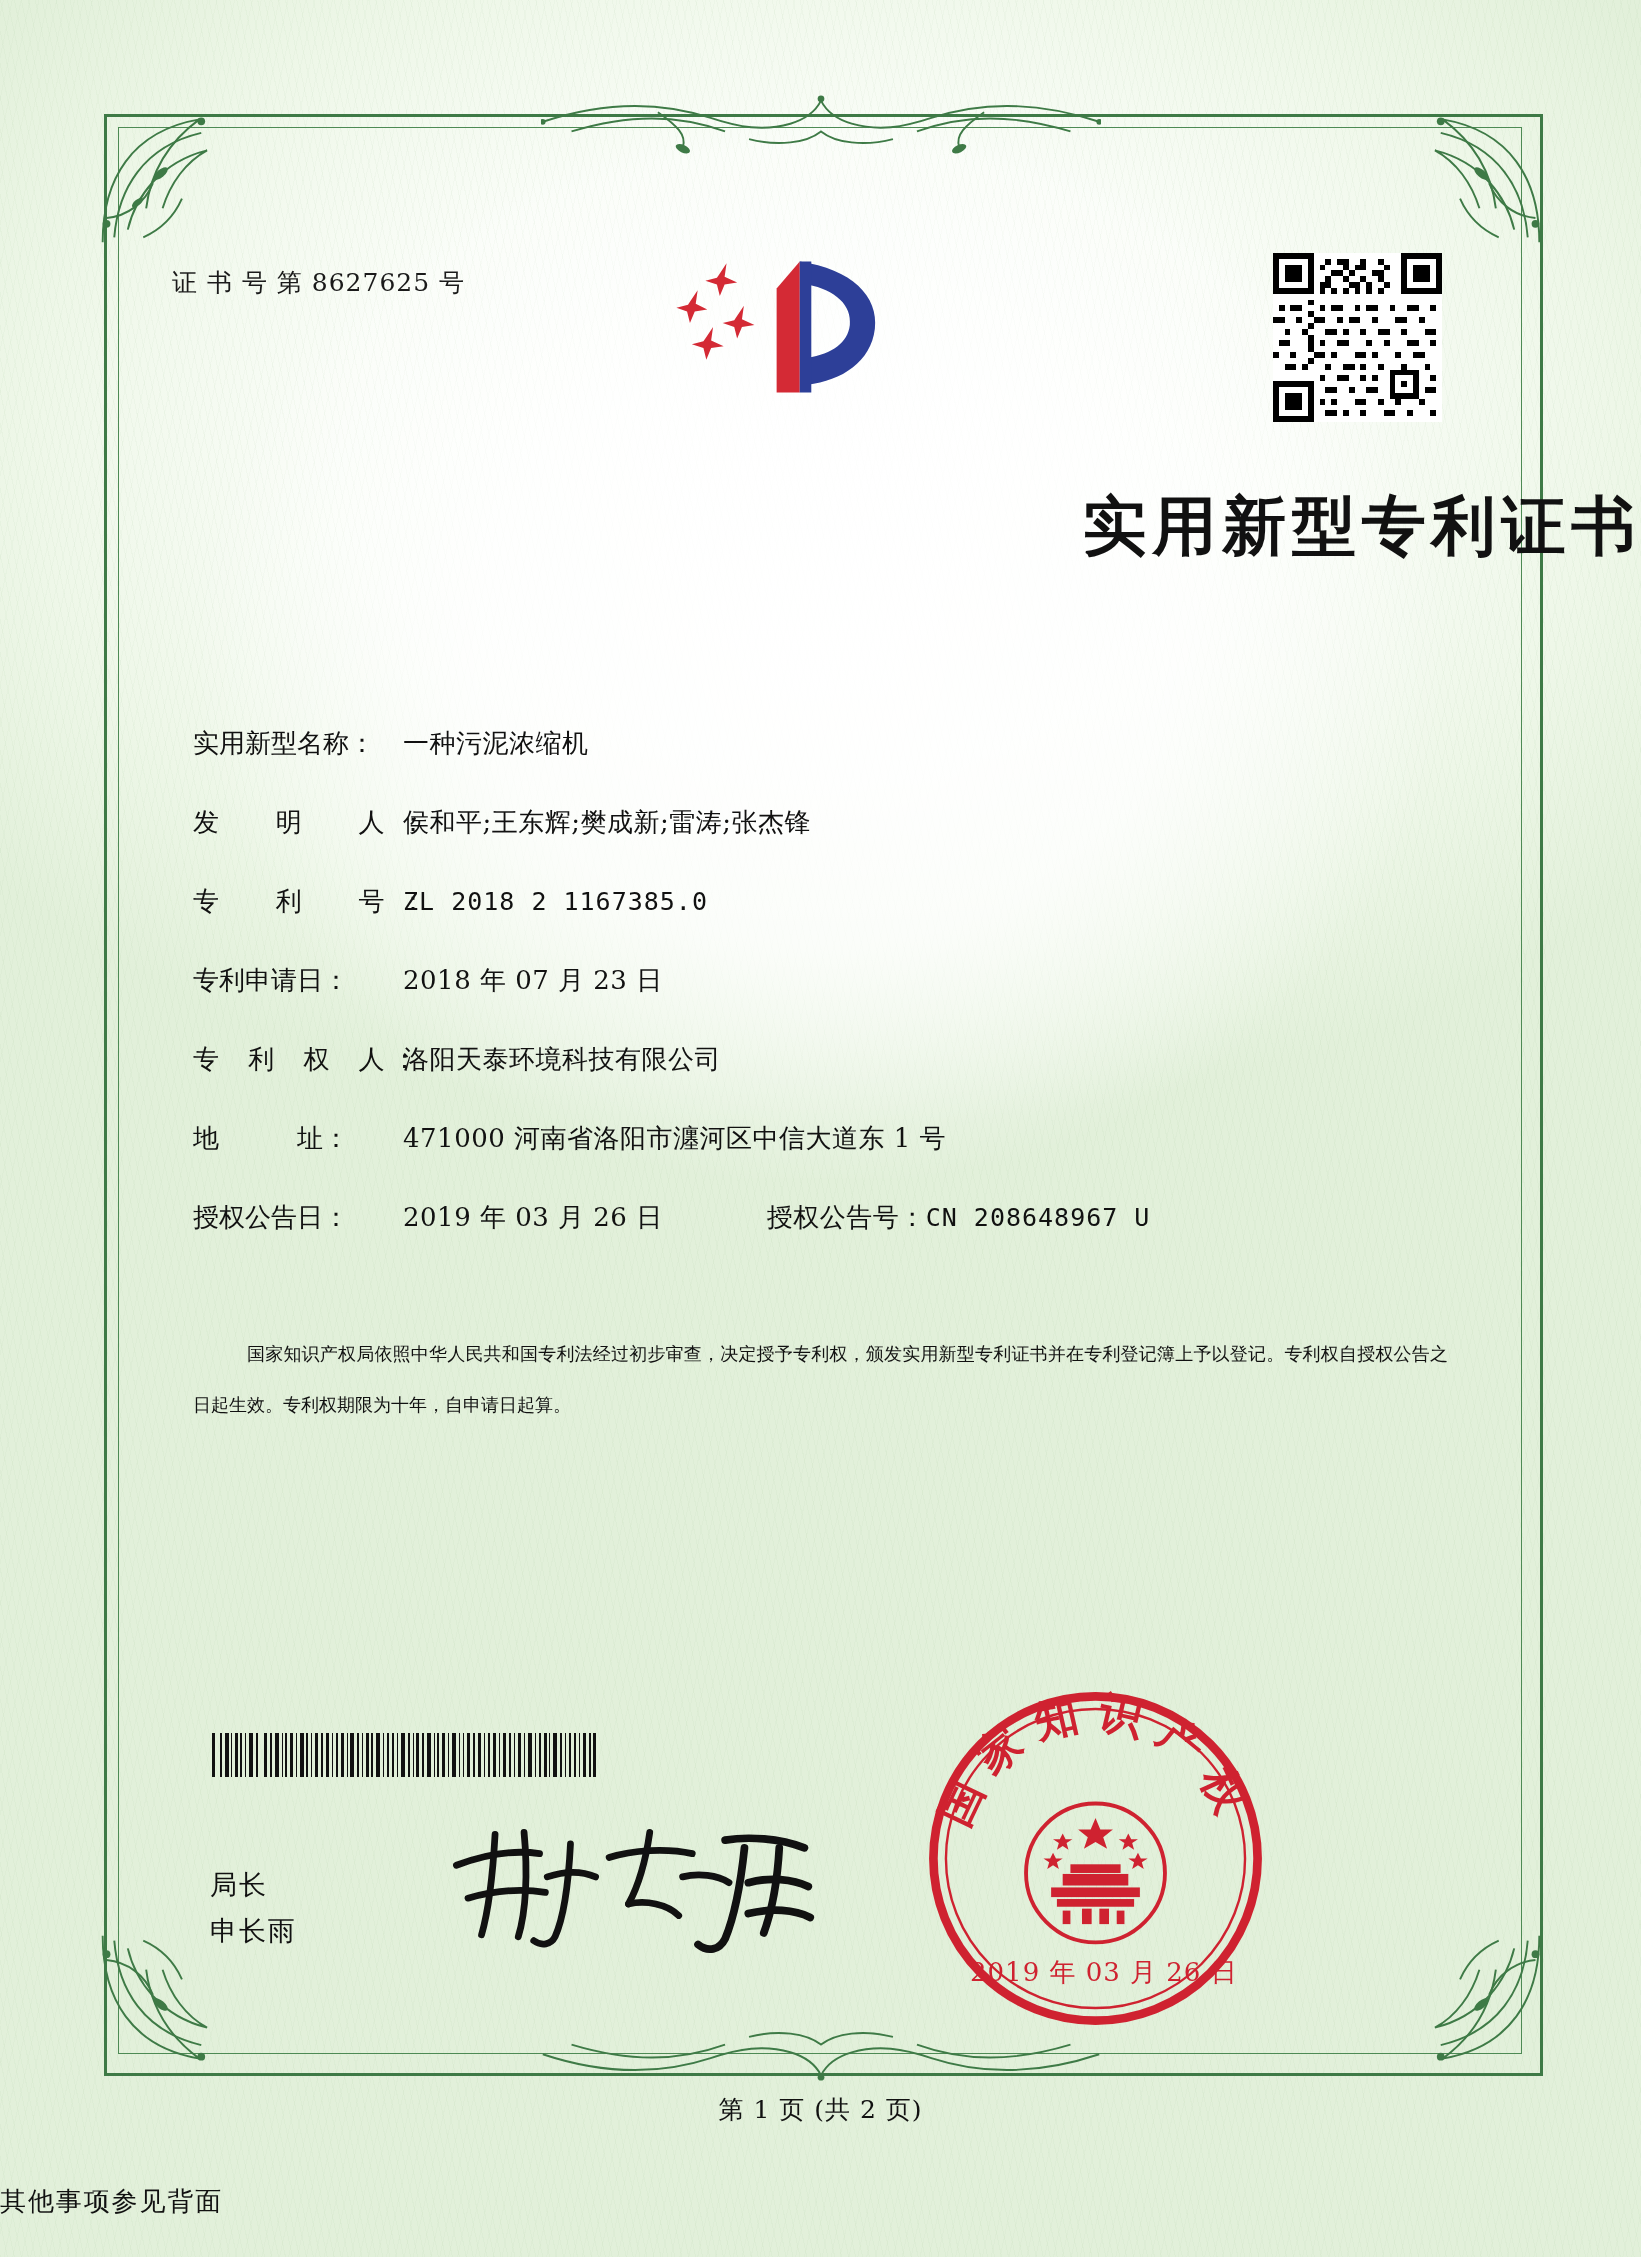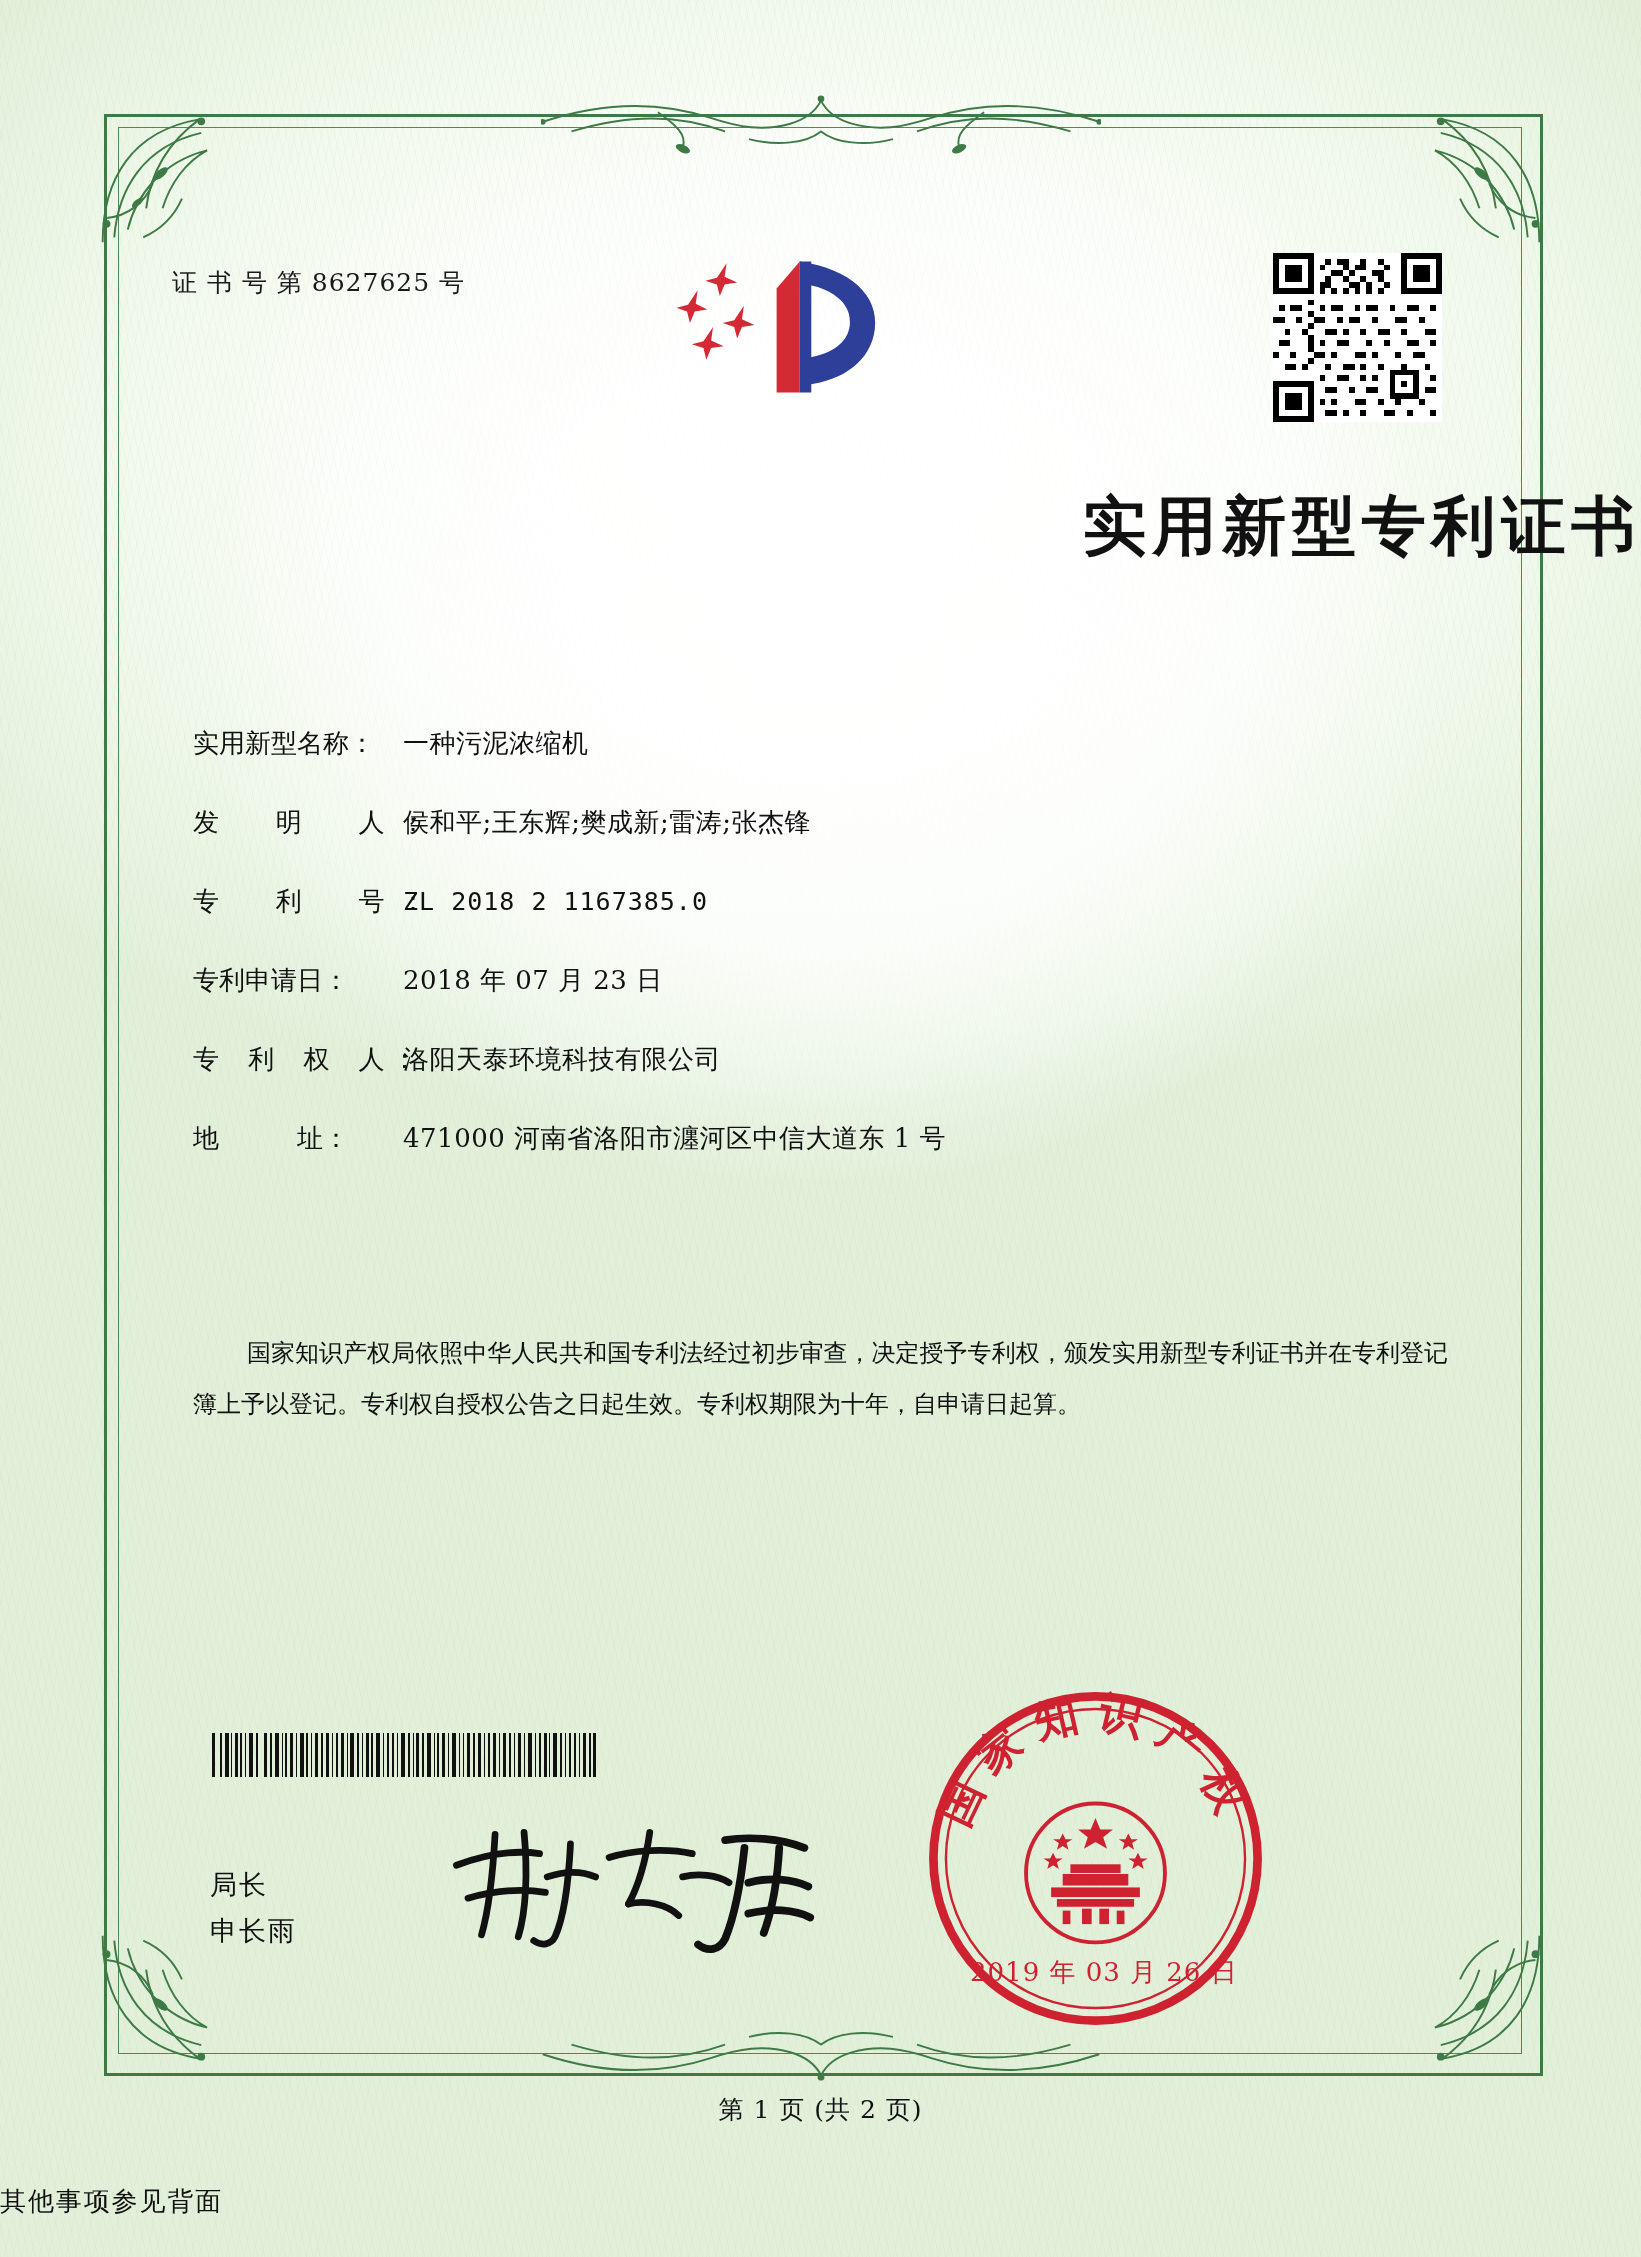--- a/index.html
+++ b/index.html
@@ -145,21 +145,21 @@
     display: inline-block;
     margin-left: 104px;
     letter-spacing: 0.5px;
   }
 
   .para {
     position: absolute;
     left: 193px;
     width: 1255px;
     font-family: "DejaVu Serif", "Liberation Serif", serif;
-    font-size: 24px;
+    font-size: 18px;
     line-height: 51px;
     color: #111;
     text-align: justify;
     text-indent: 54px;
   }
   .para1 { top: 1328px; }
   .para2 { top: 1487px; }
 
   .barcode {
     position: absolute;
@@ -498,20 +498,23 @@
     </div>
     <div class="field-row">
       <span class="f-label">专利申请日：</span><span class="f-value">2018 年 07 月 23 日</span>
     </div>
     <div class="field-row">
       <span class="f-label sp3">专 利 权 人：</span><span class="f-value">洛阳天泰环境科技有限公司</span>
     </div>
     <div class="field-row">
       <span class="f-label">地　　　址：</span><span class="f-value">471000 河南省洛阳市瀍河区中信大道东 1 号</span>
     </div>
+    <div class="field-row">
+      <span class="f-label">授权公告日：</span><span class="f-value">2019 年 03 月 26 日</span><span class="inline-label">授权公告号：</span><span class="f-value mono">CN 208648967 U</span>
+    </div>
   </div>
 
   <div class="para para1">国家知识产权局依照中华人民共和国专利法经过初步审查，决定授予专利权，颁发实用新型专利证书并在专利登记簿上予以登记。专利权自授权公告之日起生效。专利权期限为十年，自申请日起算。</div>
 
   <div class="barcode">
     <svg width="388" height="44" viewBox="0 0 402 46" shape-rendering="crispEdges">
       <g fill="#111111">
         <rect x="0" y="0" width="3" height="46"></rect>
           <rect x="5" y="0" width="1" height="46"></rect>
         <rect x="9" y="0" width="2" height="46"></rect>

